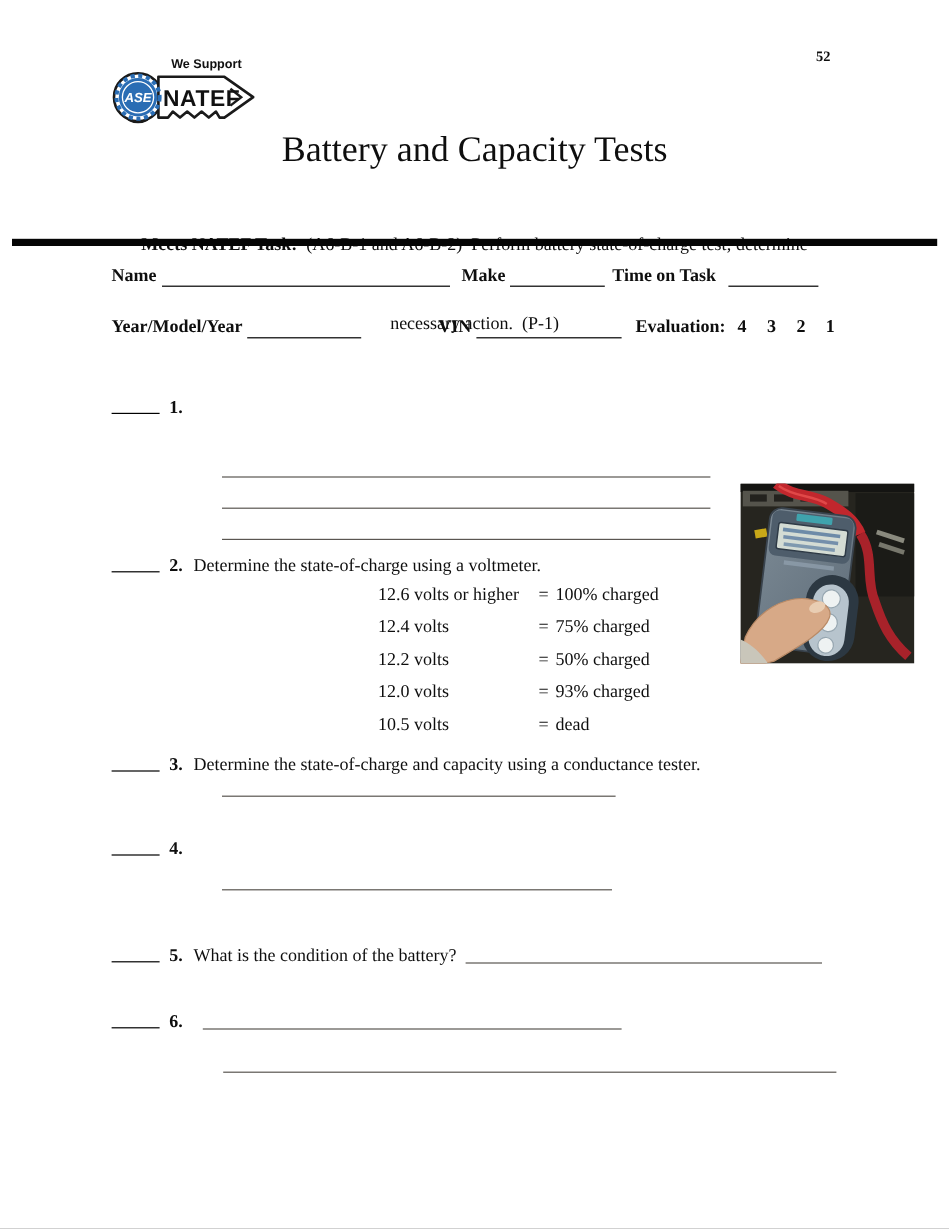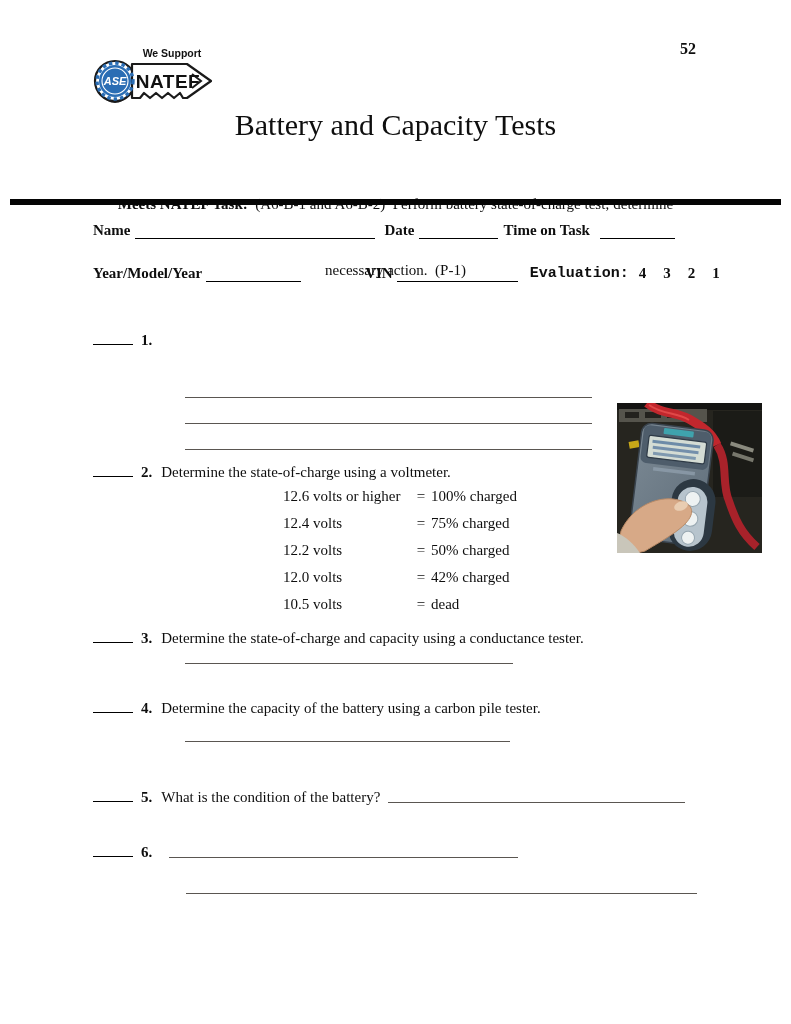--- a/index.html
+++ b/index.html
@@ -1,20 +1,20 @@
 <!DOCTYPE html>
 <html><head>
 <meta charset="utf-8">
 <style>
   html,body{margin:0;padding:0;background:#888;}
   .page{position:relative;width:791px;height:1024px;background:#ffffff;
         font-family:"Liberation Serif",serif;color:#0e0e0e;overflow:hidden;margin:0 auto;}
 
   
-  .page-num{position:absolute;top:40px;left:680px;font-size:16px;font-weight:bold;}
+  .page-num{position:absolute;top:40px;left:680px;font-size:12px;font-weight:bold;}
   .logo{position:absolute;top:45px;left:88px;width:134px;height:58px;}
   .title{position:absolute;top:108px;left:0;width:100%;text-align:center;
          font-size:30px;font-weight:normal;margin:0;}
   .subtitle{position:absolute;top:149px;left:0;width:100%;text-align:center;
             font-size:15px;line-height:22px;white-space:pre-wrap;}
   .rule{position:absolute;top:199px;left:10px;width:771px;height:6px;background:#050505;}
 
   
   .inforow{position:absolute;left:93px;display:flex;align-items:flex-end;
            font-size:15px;font-weight:bold;height:18px;white-space:nowrap;}
@@ -27,21 +27,21 @@
   .num{font-weight:bold;margin-right:9px;flex:none;}
   .txt{max-width:520px;}
   .txt .l2{display:block;}
   .fill{border-bottom:1.4px solid #5a5651;height:16px;margin-left:8px;flex:none;}
 
   
   .ansline{position:absolute;height:0;border-top:1.4px solid #5a5651;}
 
   
   .vtable{position:absolute;left:283px;top:488px;font-size:15px;}
-  .vrow{display:grid;grid-template-columns:128px 20px auto;height:27px;align-items:start;}
+  .vrow{display:grid;grid-template-columns:128px 20px auto;height:27px;align-items:start;margin-left:32px;}
   .vrow .eq{text-align:center;}
 
   
   .photo{position:absolute;left:617px;top:403px;width:145px;height:150px;}
 </style>
 </head>
 <body>
 
 <div class="page">
 
@@ -65,32 +65,32 @@
   <h1 class="title">Battery and Capacity Tests</h1>
   <div class="subtitle">
     <div><b>Meets NATEF Task:</b><span>  (A6-B-1 and A6-B-2)  Perform battery state-of-charge test; determine</span></div>
     <div>necessary action.  (P-1)</div>
   </div>
   <div class="rule"></div>
 
   <div class="inforow" style="top:221px;">
     <span>Name</span>
     <span class="wline" style="width:240px;margin-left:4px;"></span>
-    <span style="margin-left:10px;">Date</span>
+    <span style="margin-left:10px;">Make</span>
     <span class="wline" style="width:79px;margin-left:4px;"></span>
     <span style="margin-left:6px;">Time on Task</span>
     <span class="wline" style="width:75px;margin-left:10px;"></span>
   </div>
 
   <div class="inforow" style="top:264px;">
     <span>Year/Model/Year</span>
     <span class="wline" style="width:95px;margin-left:4px;"></span>
     <span style="margin-left:64px;">VIN</span>
     <span class="wline" style="width:121px;margin-left:4px;"></span>
-    <span style="margin-left:12px;font-family:Liberation Mono, monospace;">Evaluation:</span>
+    <span style="margin-left:12px;">Evaluation:</span>
     <span class="eval-num" style="margin-left:10px;">4</span>
     <span class="eval-num">3</span>
     <span class="eval-num">2</span>
     <span class="eval-num">1</span>
   </div>
 
   <div class="task" style="top:329px;">
     <span class="blank"></span>
     <span class="num">1.</span>
   </div>
@@ -117,40 +117,39 @@
       <span>75% charged</span>
     </div>
     <div class="vrow">
       <span>12.2 volts</span>
       <span class="eq">=</span>
       <span>50% charged</span>
     </div>
     <div class="vrow">
       <span>12.0 volts</span>
       <span class="eq">=</span>
-      <span>42% charged</span>
+      <span>93% charged</span>
     </div>
     <div class="vrow">
       <span>10.5 volts</span>
       <span class="eq">=</span>
       <span>dead</span>
     </div>
   </div>
 
   <div class="task" style="top:627px;">
     <span class="blank"></span>
     <span class="num">3.</span>
     <span class="txt">Determine the state-of-charge and capacity using a conductance tester.</span>
   </div>
   <div class="ansline" style="top:663px;left:185px;width:328px;"></div>
 
   <div class="task" style="top:697px;">
     <span class="blank"></span>
     <span class="num">4.</span>
-    <span class="txt">Determine the capacity of the battery using a carbon pile tester.</span>
   </div>
   <div class="ansline" style="top:741px;left:185px;width:325px;"></div>
 
   <div class="task" style="top:786px;">
     <span class="blank"></span>
     <span class="num">5.</span>
     <span class="txt">What is the condition of the battery?</span>
     <span class="fill" style="width:297px;"></span>
   </div>
 

